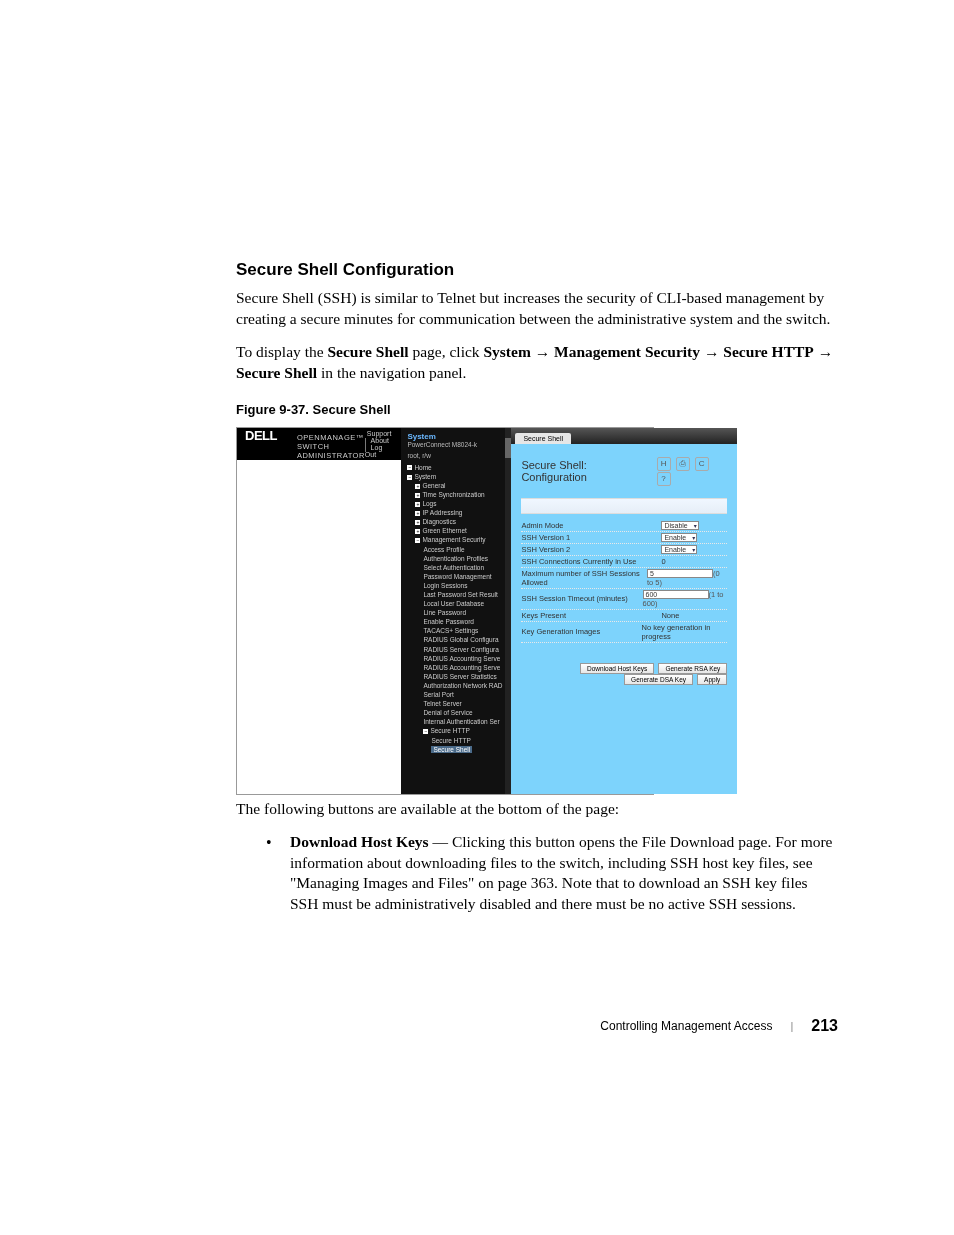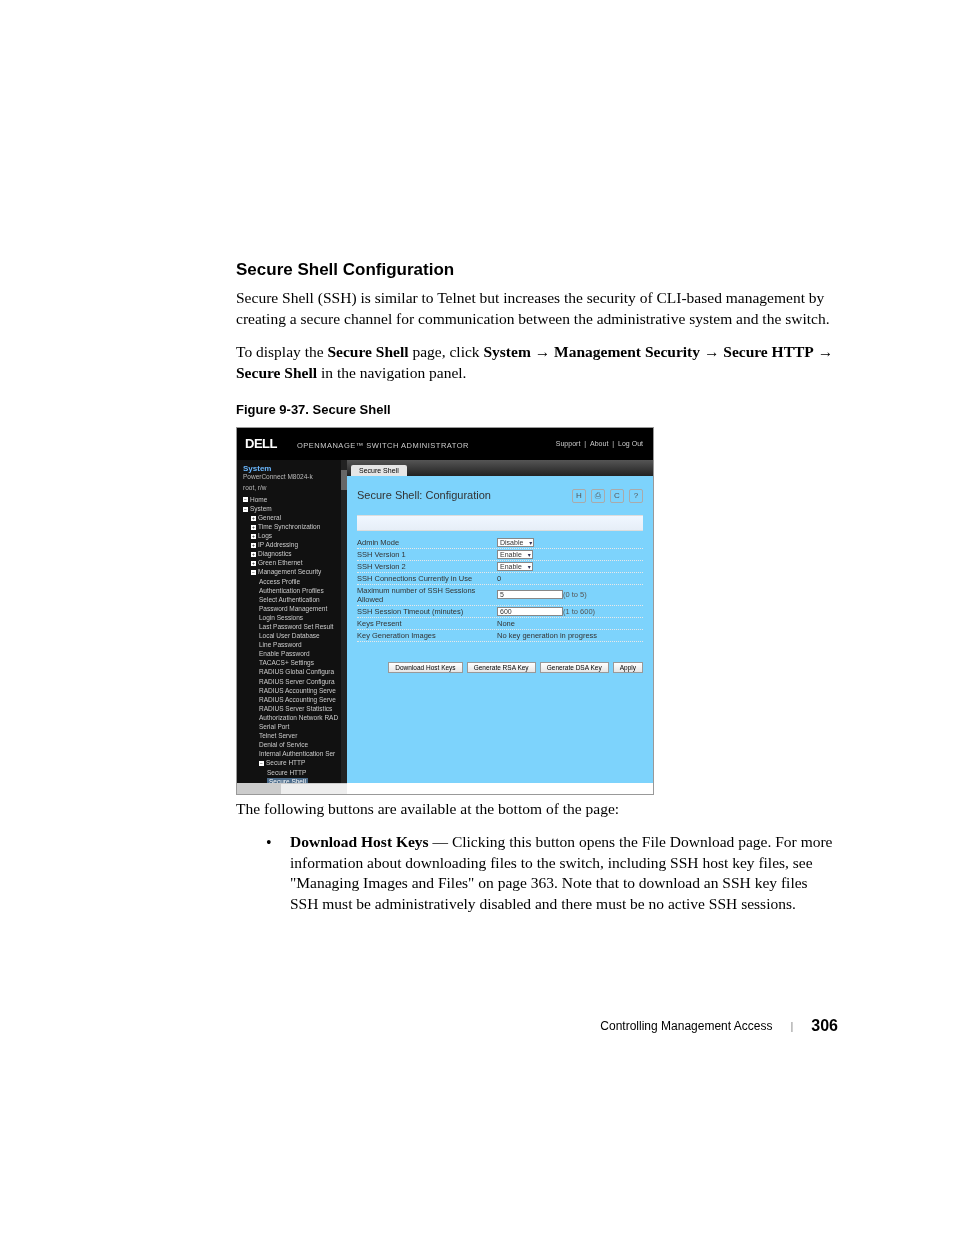--- a/index.html
+++ b/index.html
@@ -36,21 +36,21 @@
   }
   
   .screenshot {
     width: 418px;
     height: 368px;
     border: 1px solid #999;
     font-family: Arial, Helvetica, sans-serif;
     font-size: 7px;
     color: #eee;
     display: flex;
-    flex-direction: column;
+    flex-direction: row;
     box-sizing: border-box;
     margin-bottom: 4px;
   }
   .ss-topbar {
     background: #000;
     height: 32px;
     display: flex;
     align-items: center;
     padding: 0 8px;
     justify-content: space-between;
@@ -173,21 +173,21 @@
   }
   .footer .sep { color:#888; font-size:11px; }
   .footer .pg { font-weight:bold; font-size:16px; font-family: Arial, sans-serif;}
 </style>
 </head>
 <body>
 
 <div class="page">
   <h2 class="section-heading">Secure Shell Configuration</h2>
 
-  <p class="body-text">Secure Shell (SSH) is similar to Telnet but increases the security of CLI-based management by creating a secure channel for communication between the administrative system and the switch.</p>
+  <p class="body-text">Secure Shell (SSH) is similar to Telnet but increases the security of CLI-based management by creating a secure minutes for communication between the administrative system and the switch.</p>
 
 
   <p class="body-text">
     <span>To display the </span><span class="bold">Secure Shell</span><span> page, click </span><span class="bold">System</span><span> → </span><span class="bold">Management Security</span><span> → </span><span class="bold">Secure HTTP</span><span> → </span><span class="bold">Secure Shell</span><span> in the navigation panel.</span>
   </p>
 
   <div class="figure-caption">Figure 9-37.    Secure Shell</div>
 
   <div class="screenshot">
     <div class="ss-topbar">
@@ -311,15 +311,15 @@
 
   <ul class="doc-list">
     <li>
       <span class="bold">Download Host Keys</span><span> — Clicking this button opens the File Download page. For more information about downloading files to the switch, including SSH host key files, see "Managing Images and Files" on page 363. Note that to download an SSH key files SSH must be administratively disabled and there must be no active SSH sessions.</span>
     </li>
   </ul>
 
   <div class="footer">
     <span>Controlling Management Access</span>
     <span class="sep">|</span>
-    <span class="pg">306</span>
+    <span class="pg">213</span>
   </div>
 </div>
 
 </body></html>

